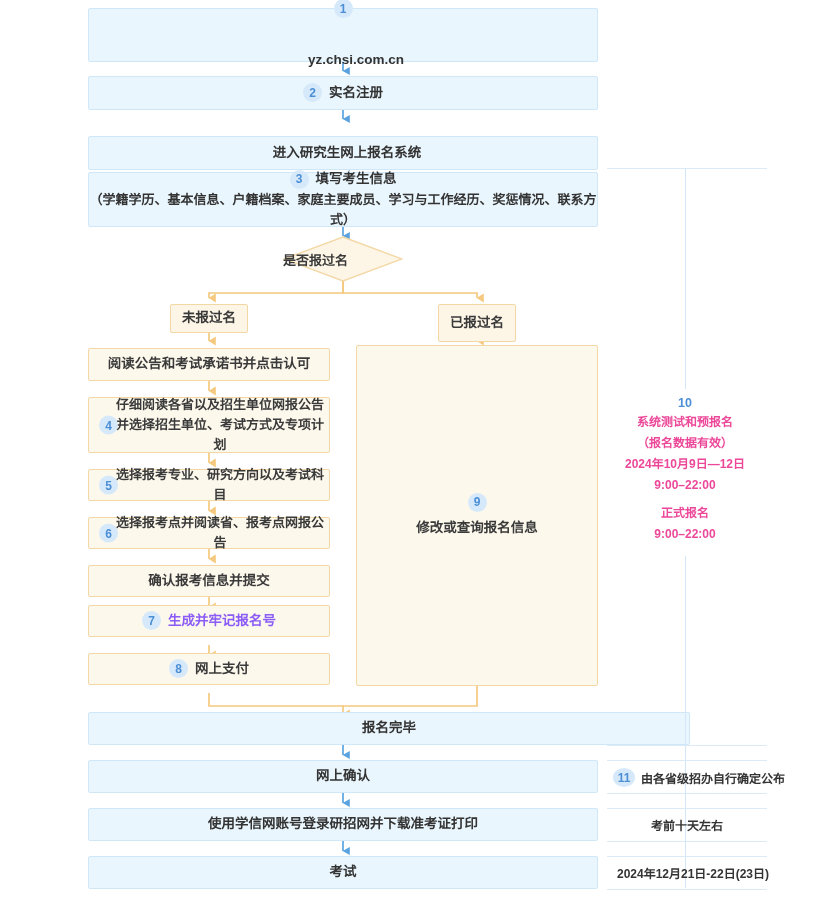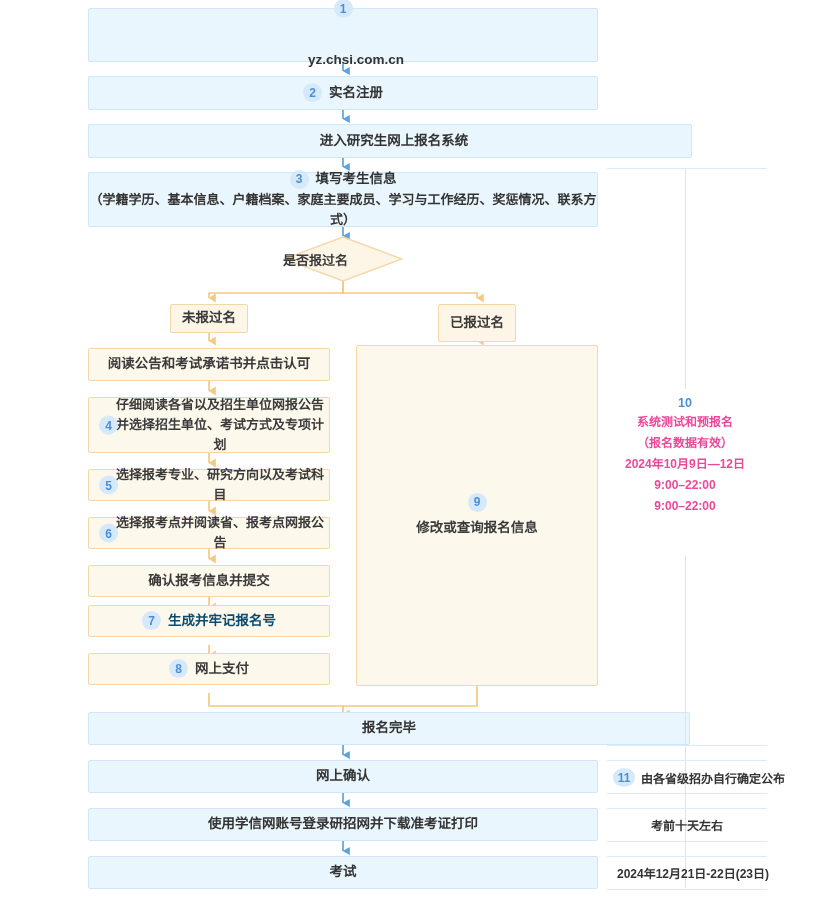--- a/index.html
+++ b/index.html
@@ -86,21 +86,21 @@
 
   .rowline {
     display: flex;
     align-items: center;
     justify-content: center;
     gap: 7px;
     white-space: nowrap;
   }
 
   .txt-red {
-    color: #0c4a6e;
+    color: #8b5cf6;
     font-weight: 700;
     text-align: right;
   }
 
   
   .badge-abs {
     position: absolute;
     left: 10px;
     top: 50%;
     transform: translateY(-50%);
@@ -226,21 +226,21 @@
     <div style="font-weight:600; padding-left:26px;margin-top:32px;">yz.chsi.com.cn</div>
   </div>
 
   <div class="node box-blue" style="left:88px; top:76px; width:510px; height:34px;">
     <div class="rowline">
       <span class="badge">2</span>
       <span>实名注册</span>
     </div>
   </div>
 
-  <div class="node box-blue" style="left:88px; top:124px; width:604px; height:34px;padding-left:8px;">
+  <div class="node box-blue" style="left:88px; top:136px; width:510px; height:34px;padding-left:8px;">
     <span>进入研究生网上报名系统</span>
   </div>
 
   <div class="node box-blue" style="left:88px; top:172px; width:510px; height:55px;">
     <div class="rowline">
       <span class="badge">3</span>
       <span>填写考生信息</span>
     </div>
     <div style="font-weight:600; font-size:13px;">（学籍学历、基本信息、户籍档案、家庭主要成员、学习与工作经历、奖惩情况、联系方式）</div>
   </div>
@@ -322,20 +322,21 @@
   <div class="divider" style="left:607px; top:168px; width:160px;"></div>
   <div class="vline" style="left:685px; top:168px; height:221px;"></div>
 
   <div class="ann-num" style="left:645px; top:396px; width:80px;">10</div>
 
   <div class="ann" style="left:603px; top:412px; width:164px;">
     <div class="hdr">系统测试和预报名</div>
     <div class="sub">（报名数据有效）</div>
     <div class="sub">2024年10月9日—12日</div>
     <div class="sub">9:00–22:00</div>
+    <div class="hdr" style="margin-top:7px;">正式报名</div>
     <div class="sub">9:00–22:00</div>
   </div>
 
   <div class="vline" style="left:685px; top:556px; height:332px;"></div>
 
   <div class="divider" style="left:607px; top:745px; width:160px;"></div>
   <div class="divider" style="left:607px; top:760px; width:160px;"></div>
 
   <div class="ann-line" style="left:613px; top:768px; width:200px;">
     <span class="badge wide">11</span>

